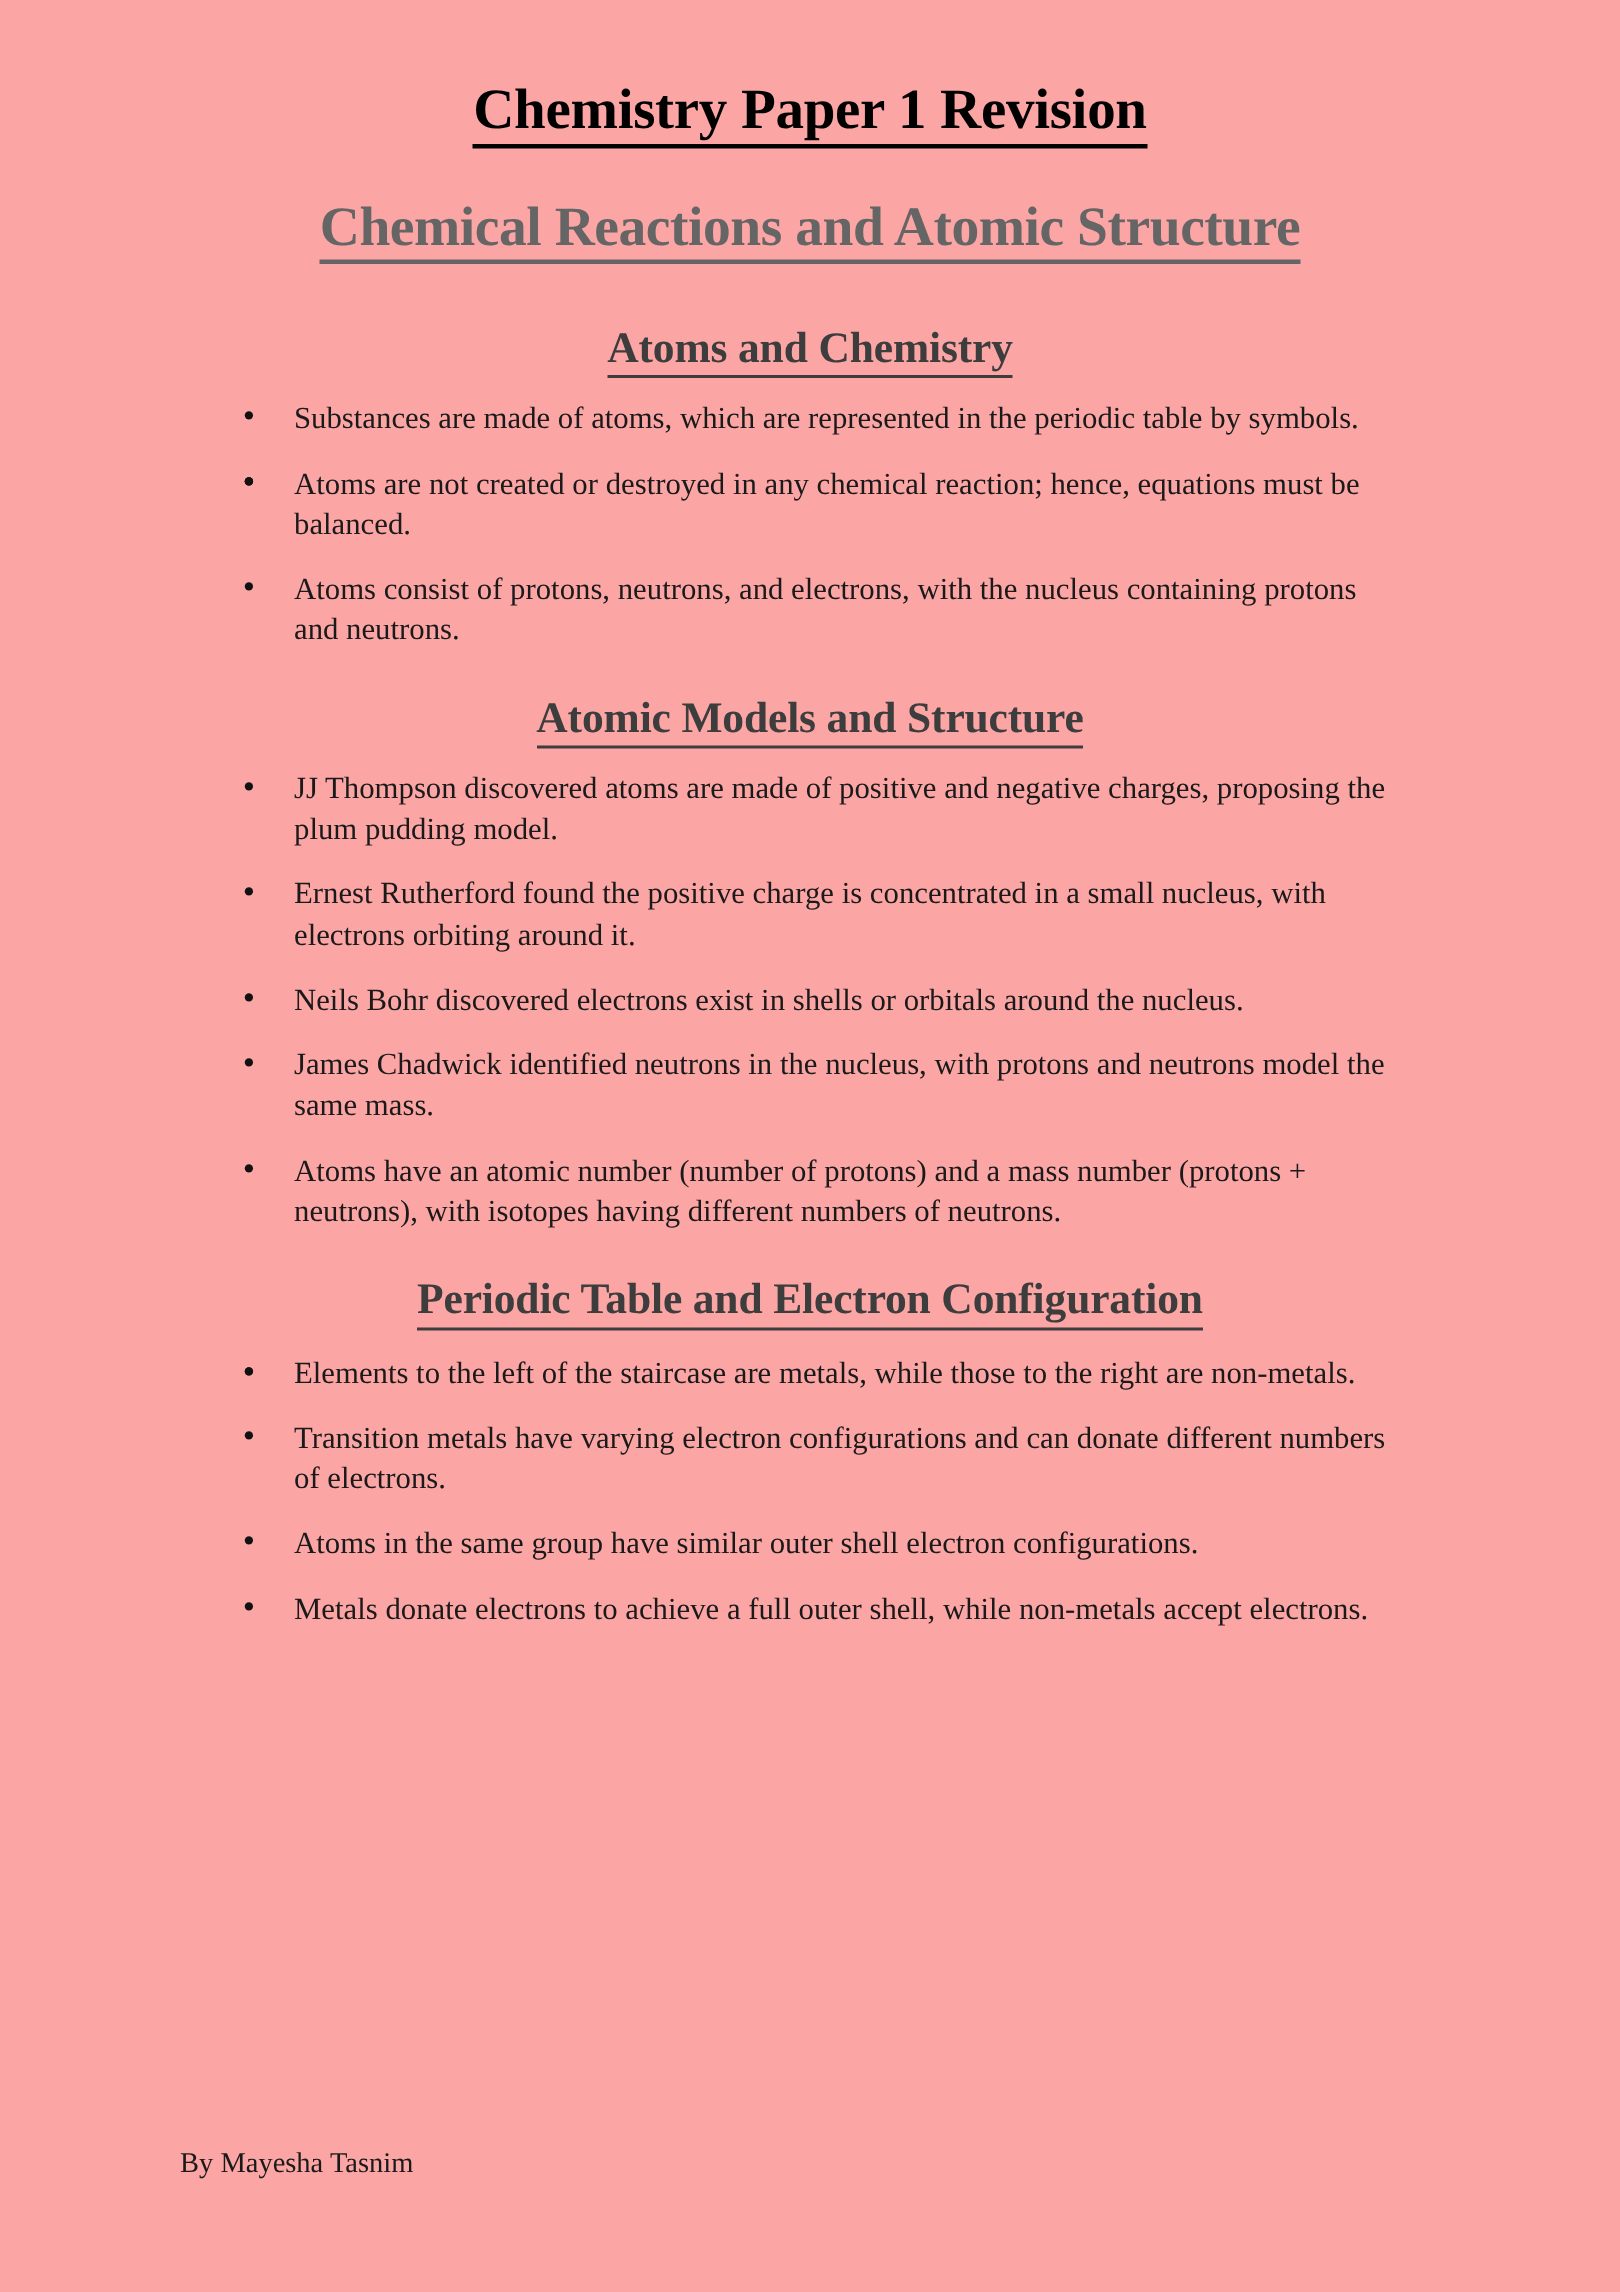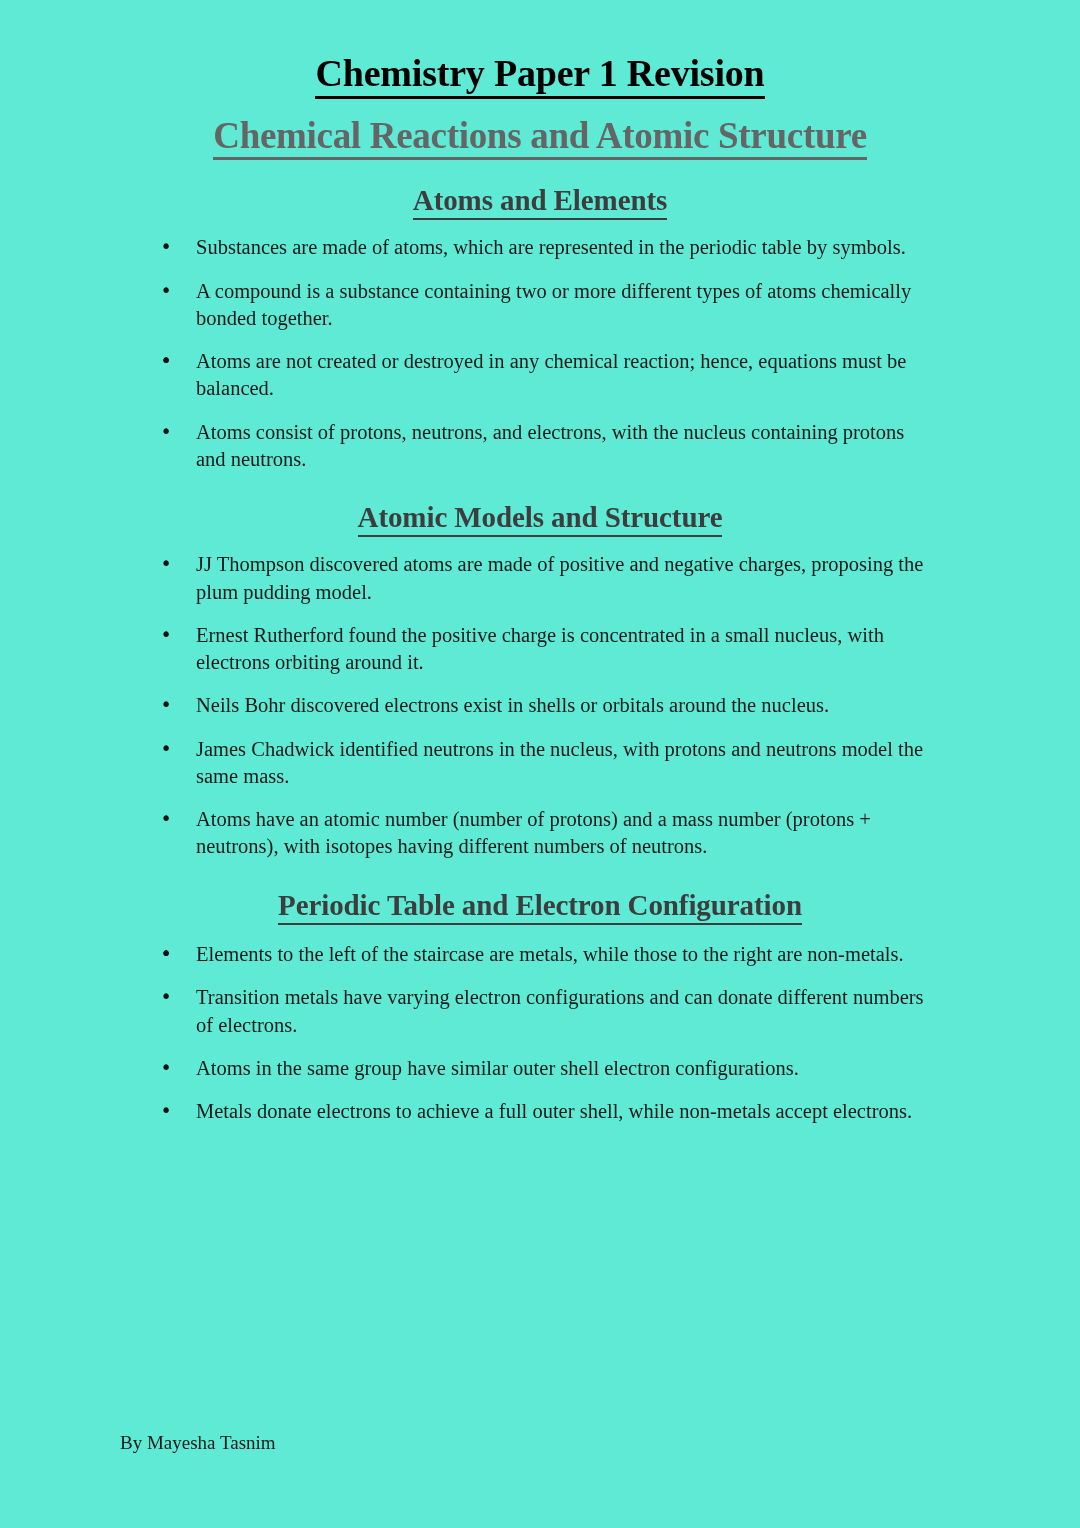--- a/index.html
+++ b/index.html
@@ -12,21 +12,21 @@
     height: 1528px;
     position: relative;
     overflow: hidden;
     font-family: "Liberation Serif", "DejaVu Serif", serif;
     -webkit-font-smoothing: antialiased;
   }
 
   .page {
     position: absolute;
     inset: 0;
-    background: #5eead4;
+    background: #fca5a5;
     padding: 0;
   }
 
   
   .doc-title {
     margin: 0;
     padding: 52px 0 0 0;
     text-align: center;
     font-size: 38px;
     font-weight: bold;
@@ -36,21 +36,21 @@
   }
   .doc-title .ul,
   .doc-subtitle .ul,
   .section-title .ul {
     display: inline-block;
     border-bottom: 3px solid currentColor;
     padding-bottom: 1px;
   }
 
   .doc-subtitle {
-    margin: 0;
+    margin: 16px;
     padding: 16px 0 0 0;
     text-align: center;
     font-size: 37px;
     font-weight: bold;
     line-height: 1.12;
     color: #656565;
     letter-spacing: -0.3px;
   }
   .doc-subtitle .ul { border-bottom-width: 3px; }
 
@@ -114,29 +114,28 @@
 </style>
 </head>
 <body>
 
 <div class="page">
 
   <h1 class="doc-title"><span class="ul">Chemistry Paper 1 Revision</span></h1>
 
   <h2 class="doc-subtitle"><span class="ul">Chemical Reactions and Atomic Structure</span></h2>
 
-  <h3 class="section-title section-1"><span class="ul">Atoms and Elements</span></h3>
+  <h3 class="section-title section-1"><span class="ul">Atoms and Chemistry</span></h3>
   <ul class="bullet-list gap-top">
     <li class="bullet-item">
       <span class="bullet-dot">•</span>
       <span class="bullet-text">Substances are made of atoms, which are represented in the periodic table by symbols.</span>
     </li>
     <li class="bullet-item">
       <span class="bullet-dot">•</span>
-      <span class="bullet-text">A compound is a substance containing two or more different types of atoms chemically bonded together.</span>
     </li>
     <li class="bullet-item">
       <span class="bullet-dot">•</span>
     </li>
     <li class="bullet-item">
       <span class="bullet-dot">•</span>
       <span class="bullet-text">Atoms are not created or destroyed in any chemical reaction; hence, equations must be balanced.</span>
     </li>
     <li class="bullet-item">
       <span class="bullet-dot">•</span>

